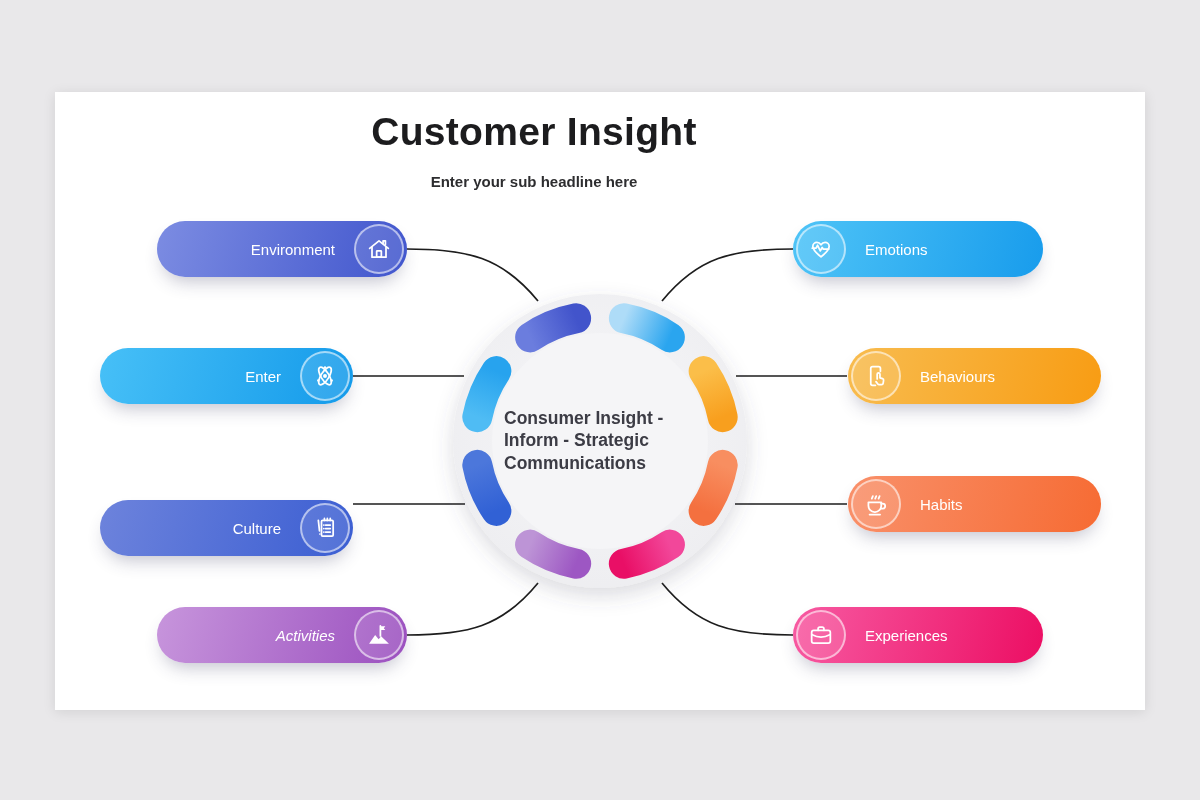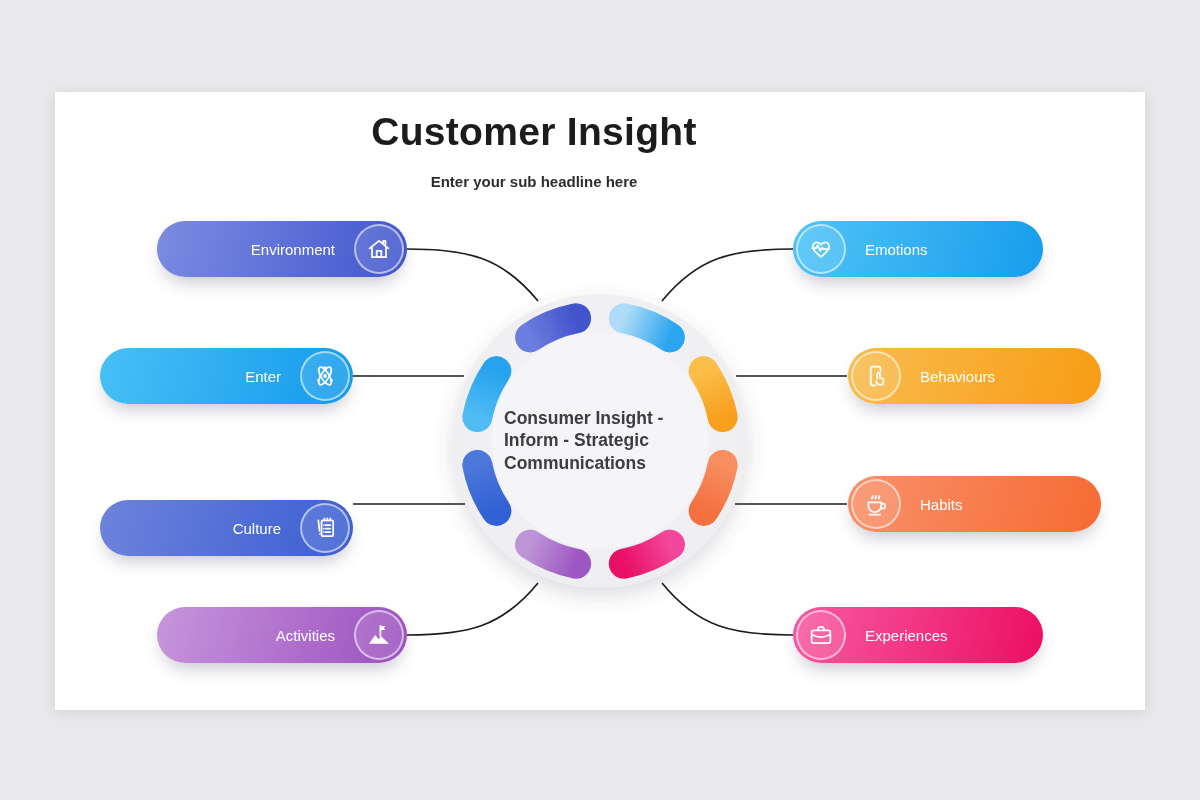--- a/index.html
+++ b/index.html
@@ -26,21 +26,21 @@
   .icon-circle{position:absolute;top:3px;width:50px;height:50px;border-radius:50%;
                border:2px solid rgba(255,255,255,.55);background:rgba(255,255,255,.12);
                box-sizing:border-box;display:flex;align-items:center;justify-content:center;}
   .pill-left .icon-circle{right:3px;}
   .pill-right .icon-circle{left:3px;}
   .icon-circle svg{width:28px;height:28px;stroke:#fff;fill:none;stroke-width:1.5;
                    stroke-linecap:round;stroke-linejoin:round;}
   .p-env{left:157px;top:221px;width:250px;}
   .p-val{left:100px;top:348px;width:253px;}
   .p-cul{left:100px;top:476px;width:253px;margin-top:24px;}
-  .p-act{left:157px;top:607px;width:250px;}
+  .p-act{left:157px;top:607px;width:250px;font-style:italic;}
   .p-emo{left:793px;top:221px;width:250px;}
   .p-beh{left:848px;top:348px;width:253px;}
   .p-hab{left:848px;top:476px;width:253px;}
   .p-exp{left:793px;top:607px;width:250px;}
 </style>
 </head>
 <body>
 
 <div class="stage">
   <div class="card"></div>

